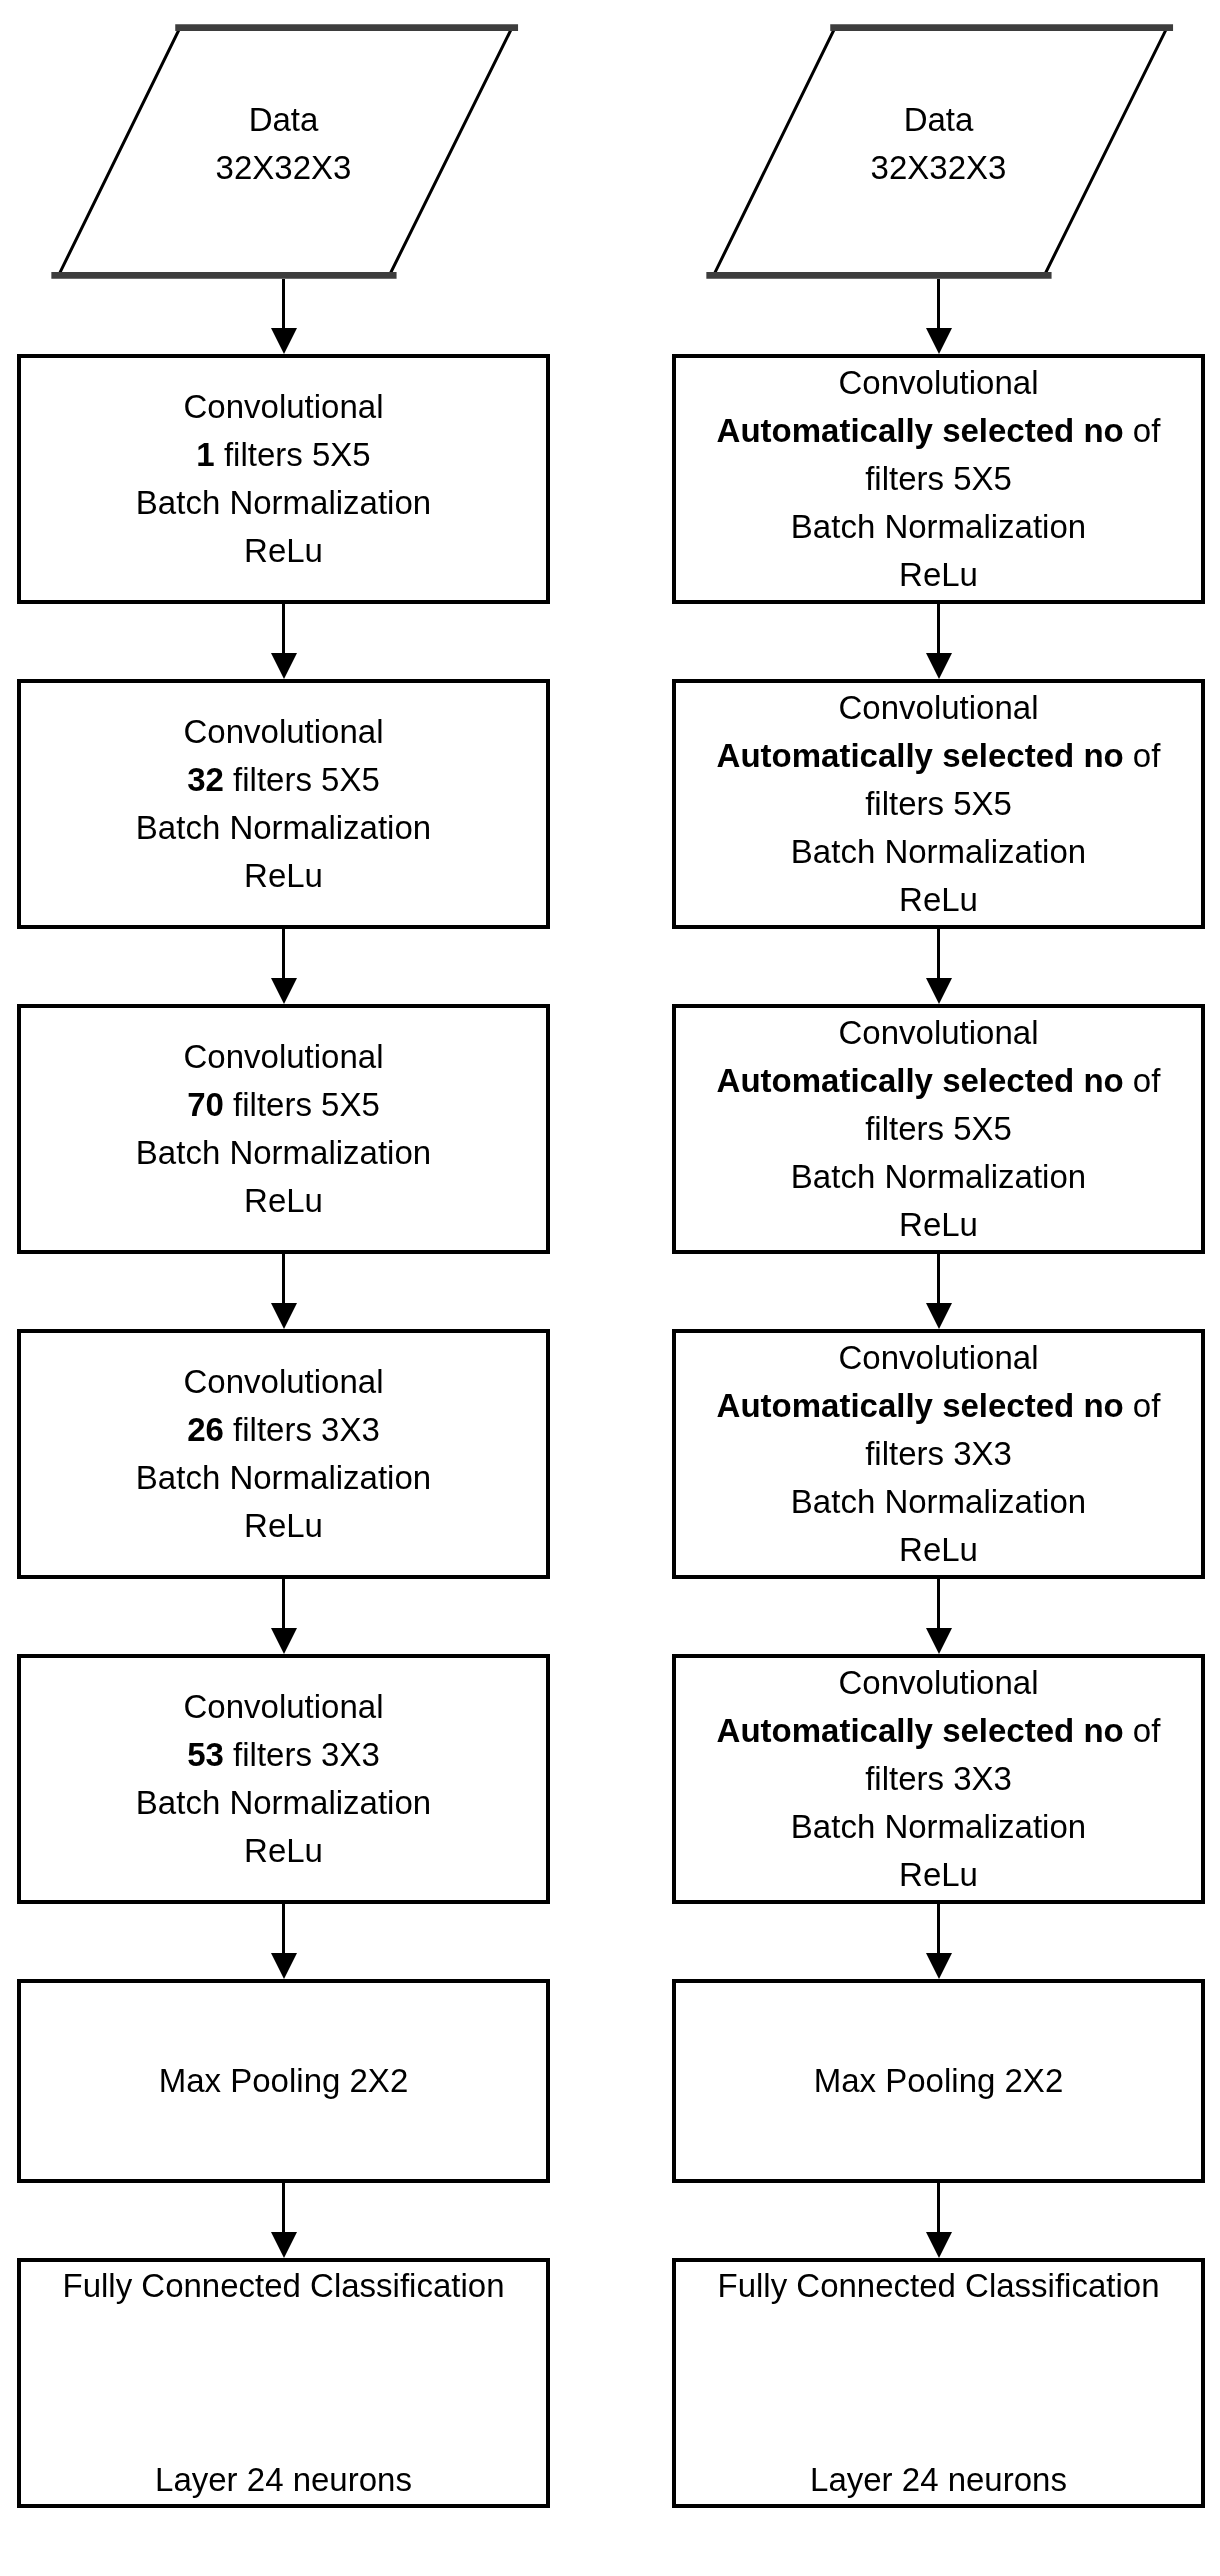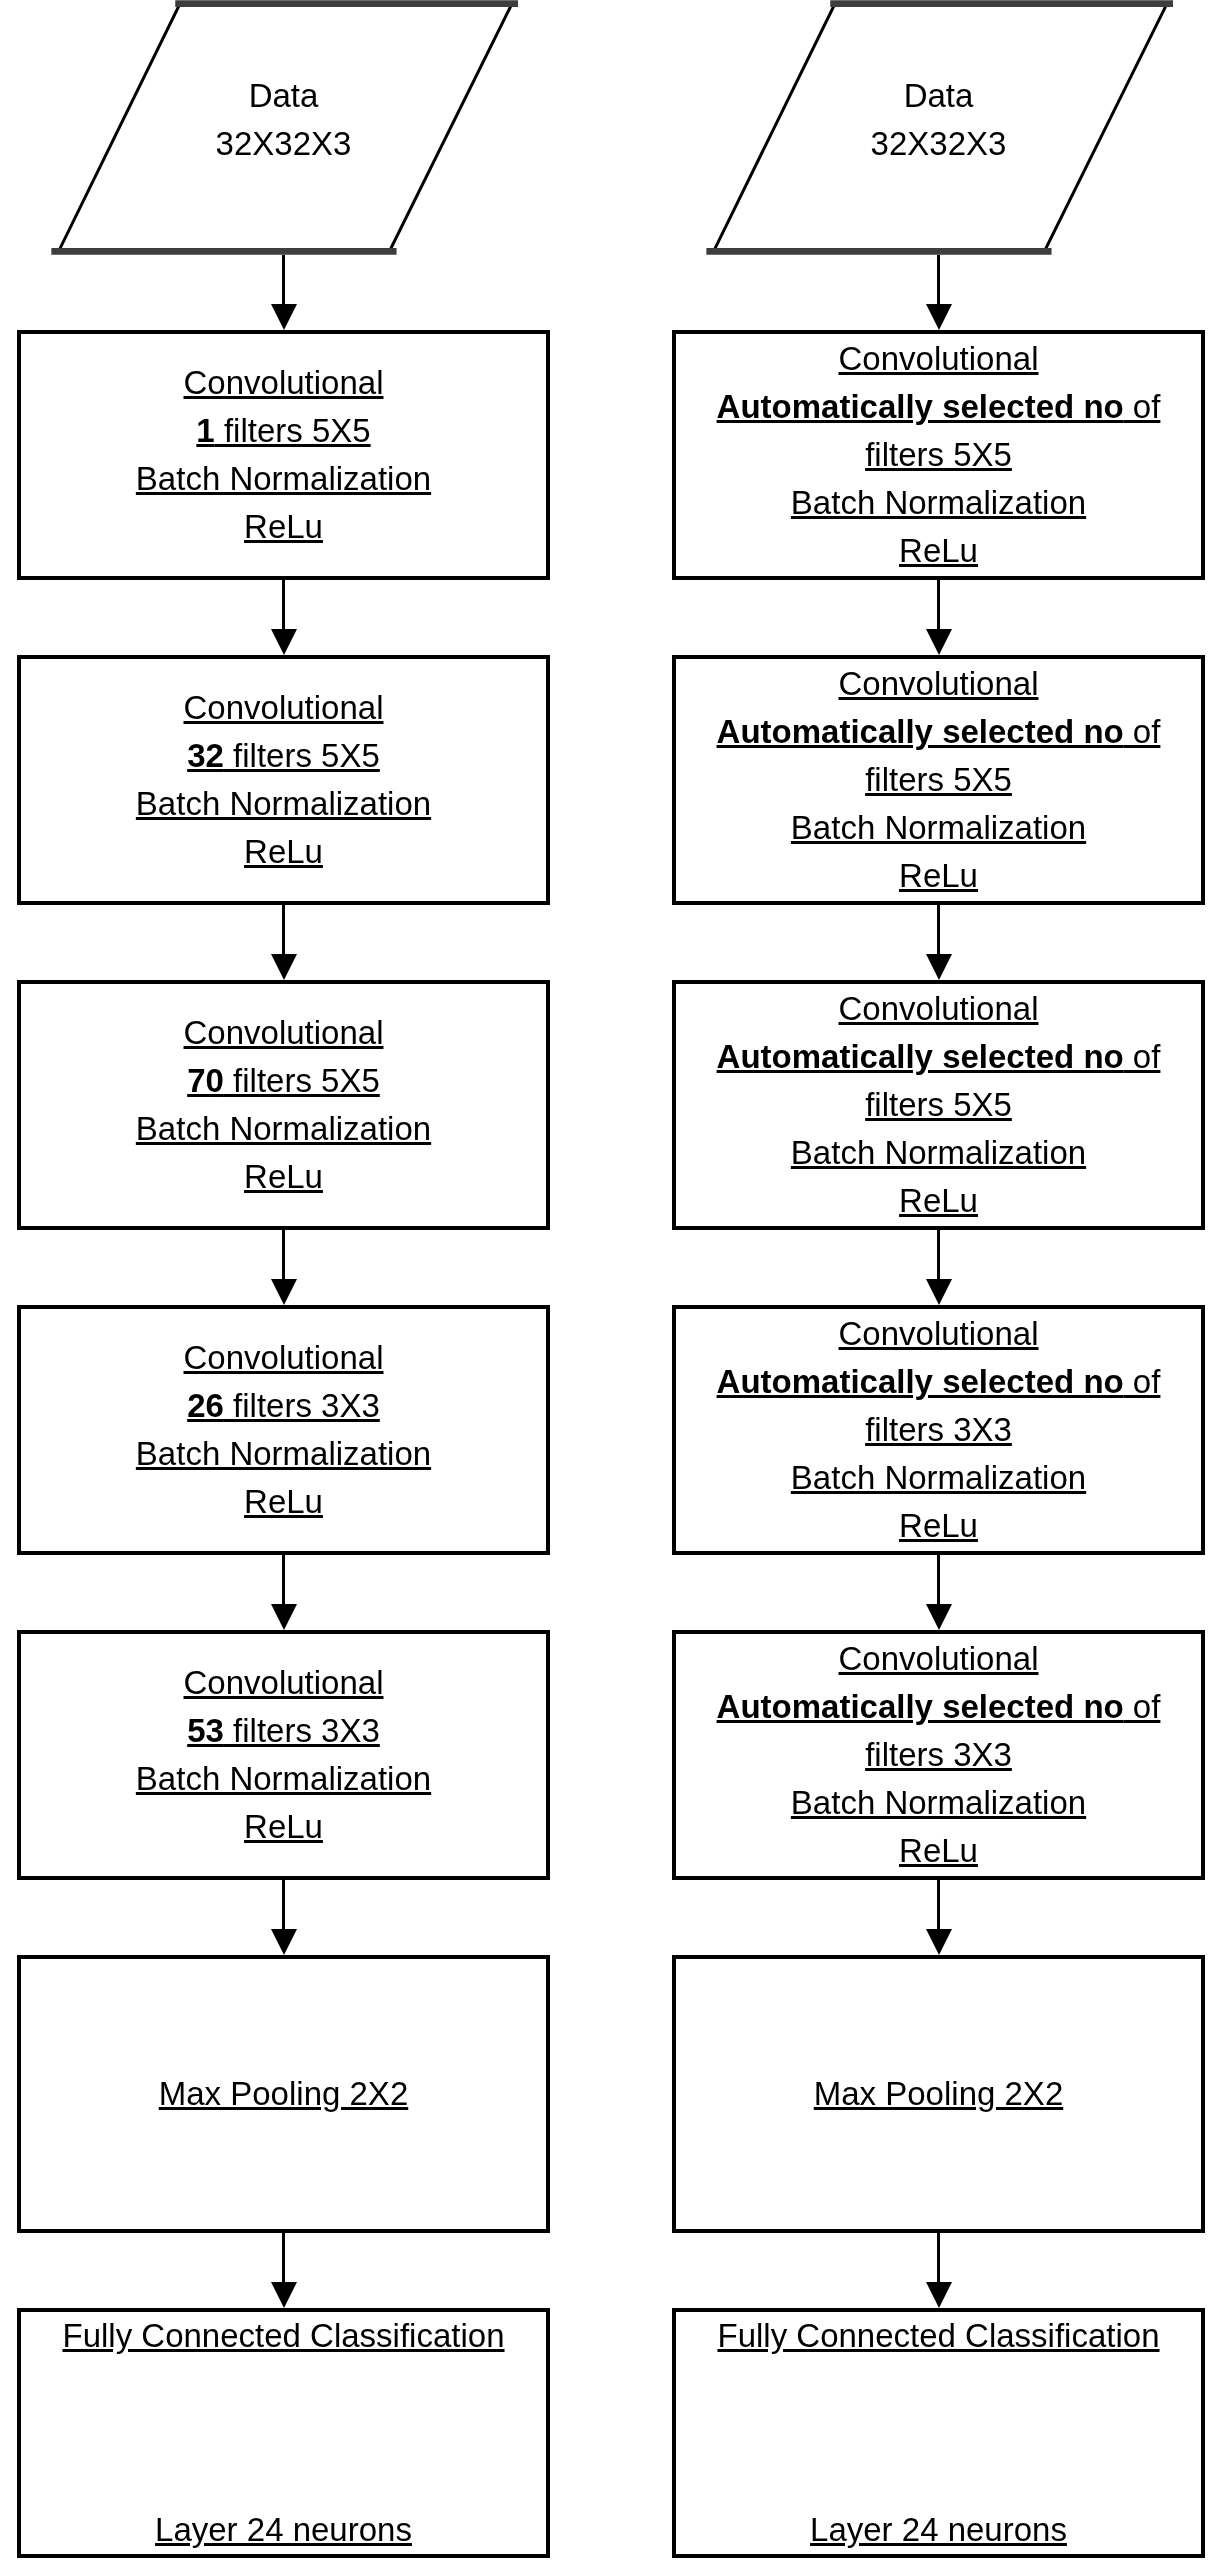--- a/index.html
+++ b/index.html
@@ -1,28 +1,28 @@
 <!DOCTYPE html>
 <html style="font-size:9.6px"><head>
 <meta charset="utf-8">
 <style>
   * { margin:0; padding:0; box-sizing:border-box; }
   html,body { background:#ffffff; }
   body { font-family:"Liberation Sans","DejaVu Sans",sans-serif; color:#000000; }
   .canvas { position:relative; width:1220px; height:2576px; background:#ffffff; overflow:hidden; }
-  .flow { display:flex; align-items:flex-start;text-decoration:underline; }
+  .flow { display:flex; padding-top:24px; align-items:flex-start; }
   .col { width:533px; display:flex; flex-direction:column; align-items:center; }
   .col-left { margin-left:17px; }
   .col-right { margin-left:122px; }
 
   .box { width:533px; border:4.2px solid #000; background:#fff;
          display:flex; align-items:center; justify-content:center;
          text-align:center; flex-direction:column; }
   .conv-box { height:250px; }
-  .pool-box { height:278px; }
+  .pool-box { height:204px; }
   .fc-box   { height:250px;justify-content:space-between; }
 
   .line { font-size:33px; line-height:48px; white-space:nowrap; }
   .line b { font-weight:bold; }
 
   .para-wrap { position:relative; width:533px; height:255px; }
   .para-wrap svg { position:absolute; left:0; top:0; width:533px; height:255px; display:block; }
   .para-text { position:absolute; left:0; top:0; width:533px; height:255px;
                display:flex; flex-direction:column; align-items:center; justify-content:center;
                text-align:center; padding-bottom:15.7px; }

